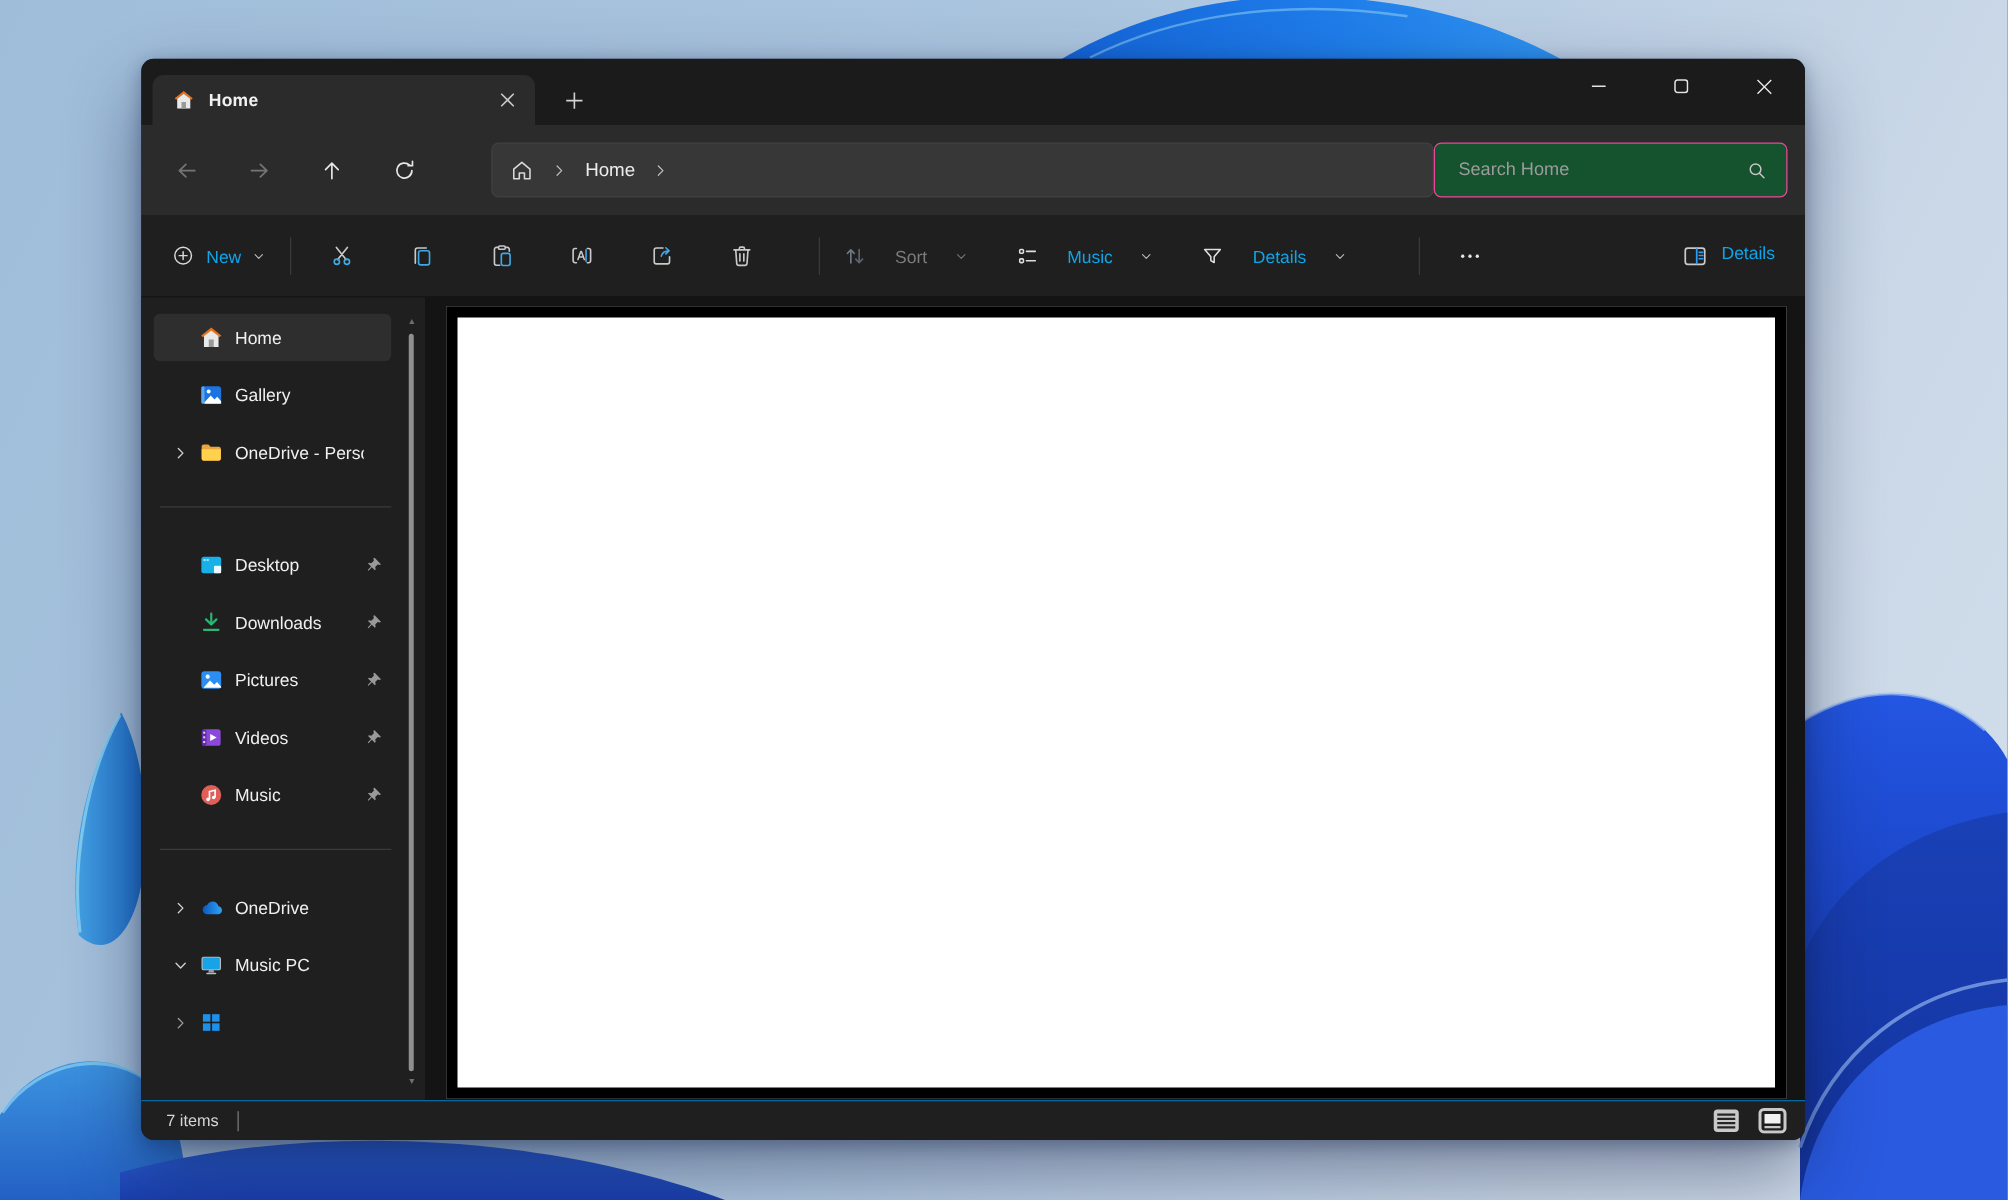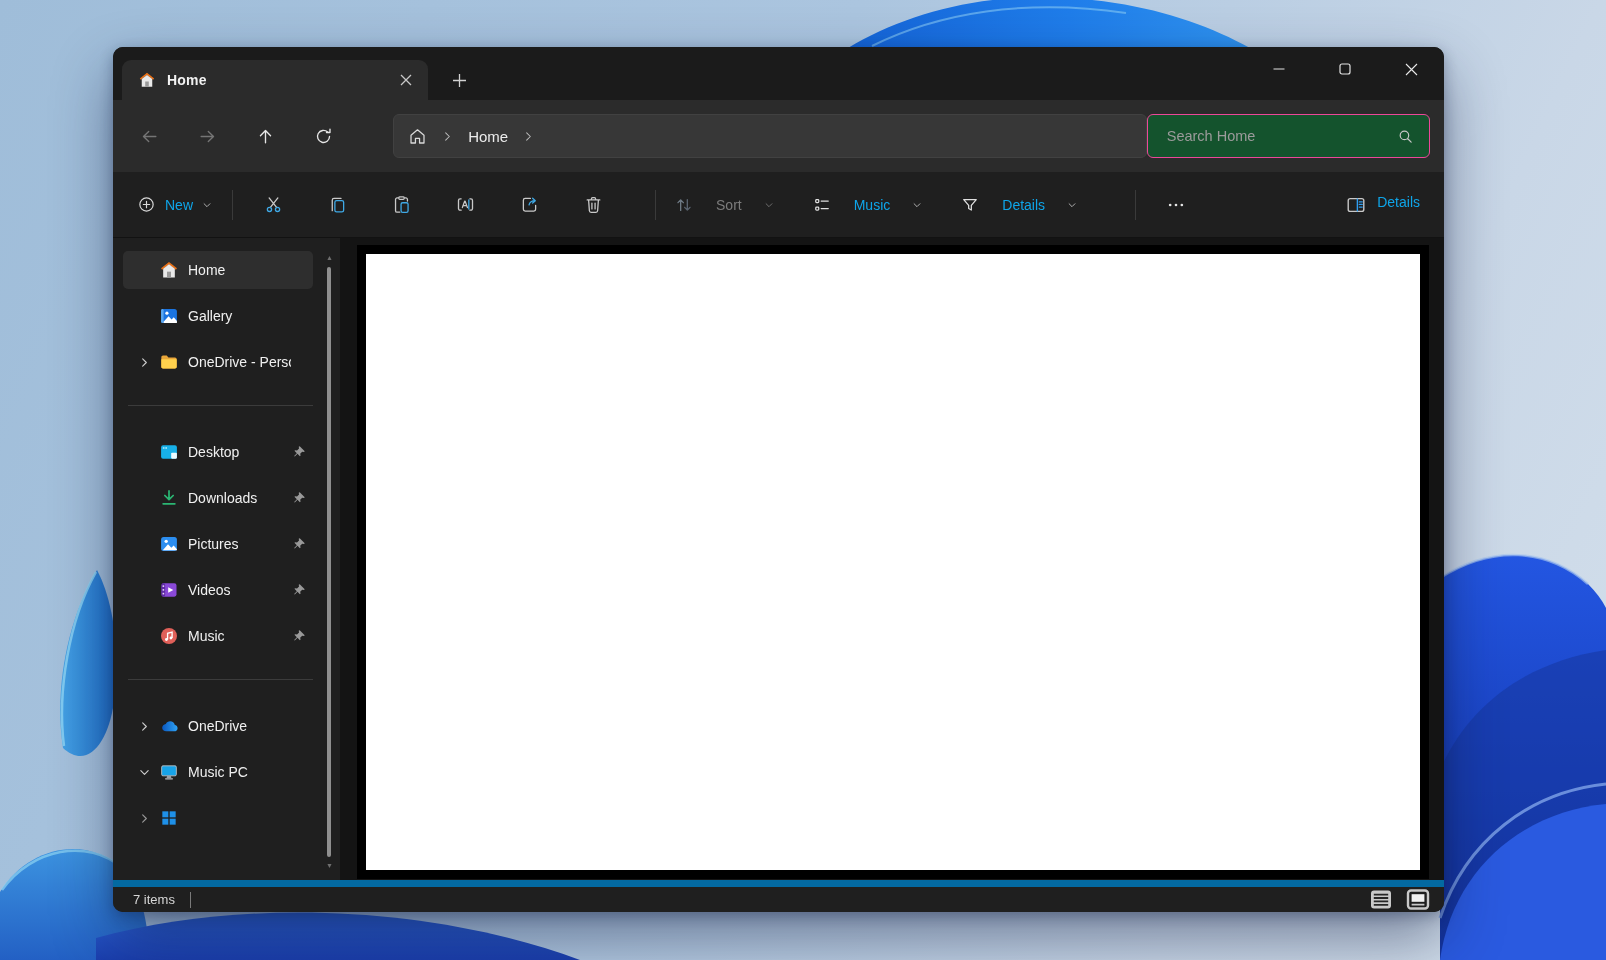--- a/index.html
+++ b/index.html
@@ -88,21 +88,21 @@
   .sb-scroll-arrow.up { top:16px; } .sb-scroll-arrow.down { top:624px; }
 
   .main-pane { flex:1; position:relative; background:#141414; }
   .file-view {
     position:absolute; left:17px; top:7px; width:1072px; height:634px;
     background:#ffffff; border:9px solid #000000;
   }
 
   
   .statusbar {
-    height:32px; background:#1f1f1f; border-top:7px solid #0369a1;
+    height:32px; background:#1f1f1f; border-top:1px solid #0369a1;
     display:flex; align-items:center; padding:0 14px 0 20px;
   }
   .status-count { font-size:13px; color:#d6d6d6; }
   .status-sep { width:1px; height:16px; background:#7a7a7a; margin-left:15px; }
   .status-spacer { flex:1; }
   .status-views { display:flex; align-items:center; gap:13px; }
 </style>
 </head>
 <body>
 

